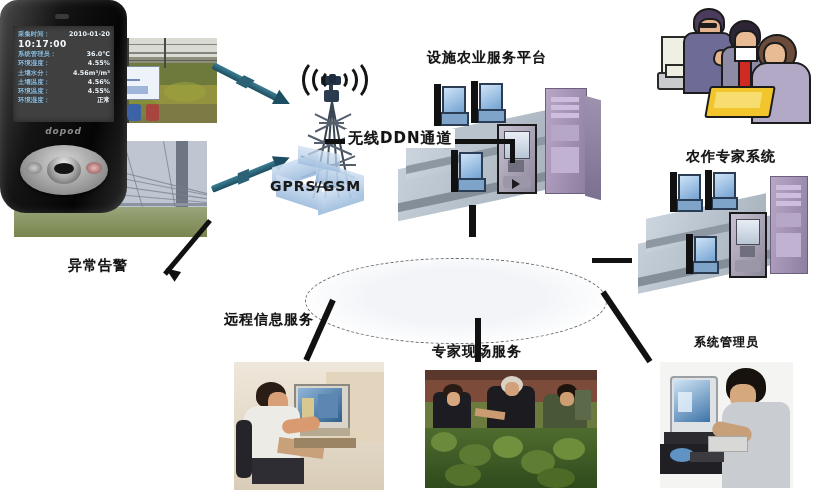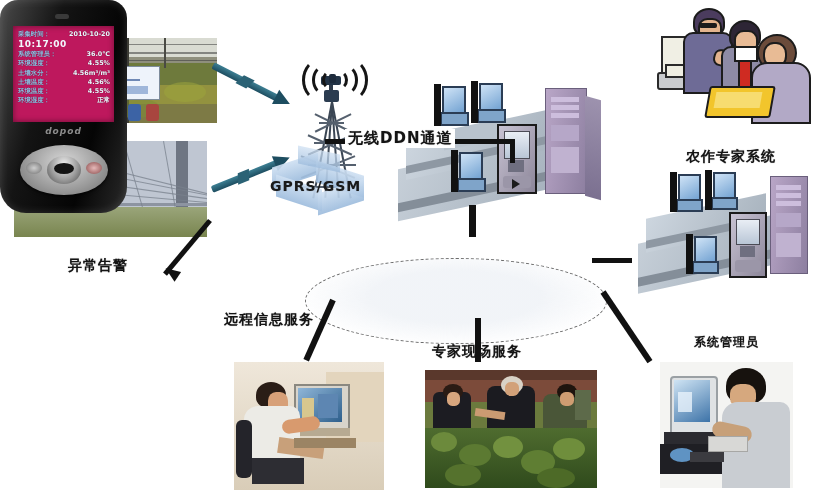--- a/index.html
+++ b/index.html
@@ -101,21 +101,21 @@
       background:linear-gradient(#3d7f93,#1d4d60);border-radius:2px;}
   .teal-arrow .head{position:absolute;width:0;height:0;}
 
   
   #phone{left:27px;top:281px;width:127px;height:213px;}
   #phone .body{position:absolute;left:0;top:0;width:127px;height:213px;
      background:linear-gradient(105deg,#4a4a4a,#141414 35%,#050505 70%,#2a2a2a);
      border-radius:18px 18px 26px 26px;box-shadow:inset 0 0 10px rgba(255,255,255,.15);}
   #phone .speaker{position:absolute;left:55px;top:14px;width:14px;height:5px;background:#3a3a3a;border-radius:3px;}
   #phone-screen{position:absolute;left:13px;top:26px;width:101px;height:96px;
-     background:#be185d;box-shadow:inset 0 0 6px rgba(0,0,0,.45);overflow:hidden;padding:4px 4px 0 5px;box-sizing:border-box;}
+     background:#404040;box-shadow:inset 0 0 6px rgba(0,0,0,.45);overflow:hidden;padding:4px 4px 0 5px;box-sizing:border-box;}
   #phone-screen .row{display:flex;justify-content:space-between;align-items:baseline;
      font-size:6.4px;line-height:9.2px;color:#cfe4f5;font-weight:bold;letter-spacing:0px;
      text-shadow:0 0 1px rgba(0,0,0,.6);}
   #phone-screen .row .k{color:#8fc0e4;}
   #phone-screen .row .v{color:#eef6fd;}
   #phone-screen .bigtime{font-size:9px;line-height:11px;color:#f2f8fd;font-weight:bold;letter-spacing:.5px;}
   #phone .brand{position:absolute;left:0;top:126px;width:127px;text-align:center;
      font-size:9px;color:#8d8d8d;font-style:italic;letter-spacing:1px;font-weight:bold;}
   #phone .dpad{position:absolute;left:20px;top:145px;width:88px;height:50px;border-radius:50%;
      background:radial-gradient(ellipse at 50% 35%, #d8d8d8, #9a9a9a 60%, #6d6d6d);box-shadow:0 2px 3px rgba(0,0,0,.6);}
@@ -221,20 +221,21 @@
   </div>
 
   <div class="tile" style="left:272px;top:160px;width:46px;height:22px;transform:skewY(-18deg);"></div>
   <div class="tile" style="left:316px;top:168px;width:48px;height:22px;transform:skewY(18deg);"></div>
   <div class="tile" style="left:276px;top:182px;width:46px;height:22px;transform:skewY(18deg);"></div>
   <div class="tile" style="left:318px;top:186px;width:46px;height:22px;transform:skewY(-18deg);"></div>
   <div class="tile" style="left:298px;top:150px;width:42px;height:18px;transform:skewY(12deg);opacity:.75;"></div>
 
   <div class="label" id="lbl-gprs" style="left:270px;top:178px;font-size:14px;color:#1a1a1a;">GPRS/GSM</div>
 
+  <div class="label" style="left:427px;top:49px;font-size:14px;">设施农业服务平台</div>
 
   <div class="abs" style="left:398px;top:120px;width:220px;height:92px;">
     <div class="abs" style="left:0;top:28px;width:200px;height:52px;background:linear-gradient(120deg,#c6cfd8,#9fabb7);transform:skewY(-12deg);"></div>
     <div class="abs" style="left:0;top:62px;width:200px;height:9px;background:#848e99;transform:skewY(-12deg);"></div>
     <div class="abs" style="left:8px;top:4px;width:150px;height:40px;background:linear-gradient(120deg,#cdd6df,#a7b2bd);transform:skewY(-12deg);"></div>
     <div class="abs" style="left:8px;top:30px;width:150px;height:8px;background:#8e98a3;transform:skewY(-12deg);"></div>
     <div class="abs" style="left:46px;top:4px;width:62px;height:20px;background:#b9c3cd;transform:skewY(-12deg);"></div>
   </div>
 
   <div class="monitor" style="left:440px;top:86px;width:26px;height:42px;">
@@ -319,21 +320,21 @@
   <div id="cloud-halo"></div>
 
   <div class="label" style="left:68px;top:257px;font-size:14px;">异常告警</div>
 
   <div id="phone">
     <div class="body"></div>
     <div class="speaker"></div>
     <div id="phone-screen">
       <div class="row">
           <span class="k">采集时间：</span>
-          <span class="v">2010-10-20</span>
+          <span class="v">2010-01-20</span>
         </div>
       <div class="bigtime">10:17:00</div>
       <div class="row">
           <span class="k">系统管理员：</span>
           <span class="v">36.0℃</span>
         </div>
       <div class="row">
           <span class="k">环境湿度：</span>
           <span class="v">4.55%</span>
         </div>

